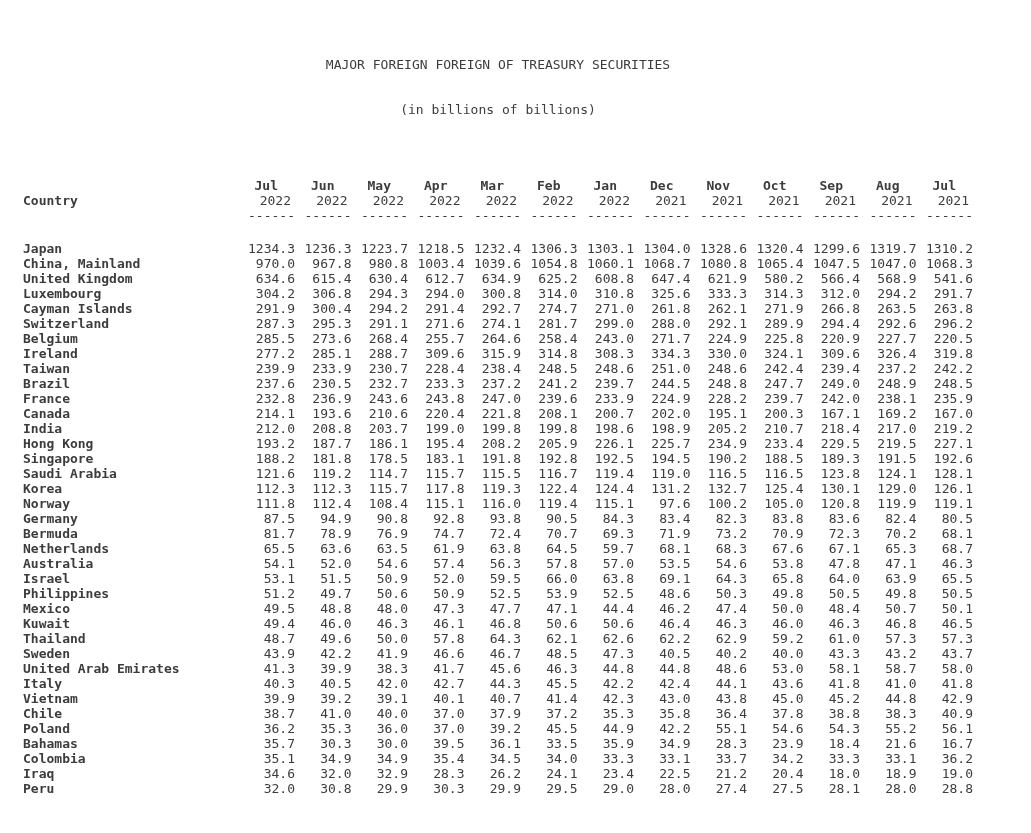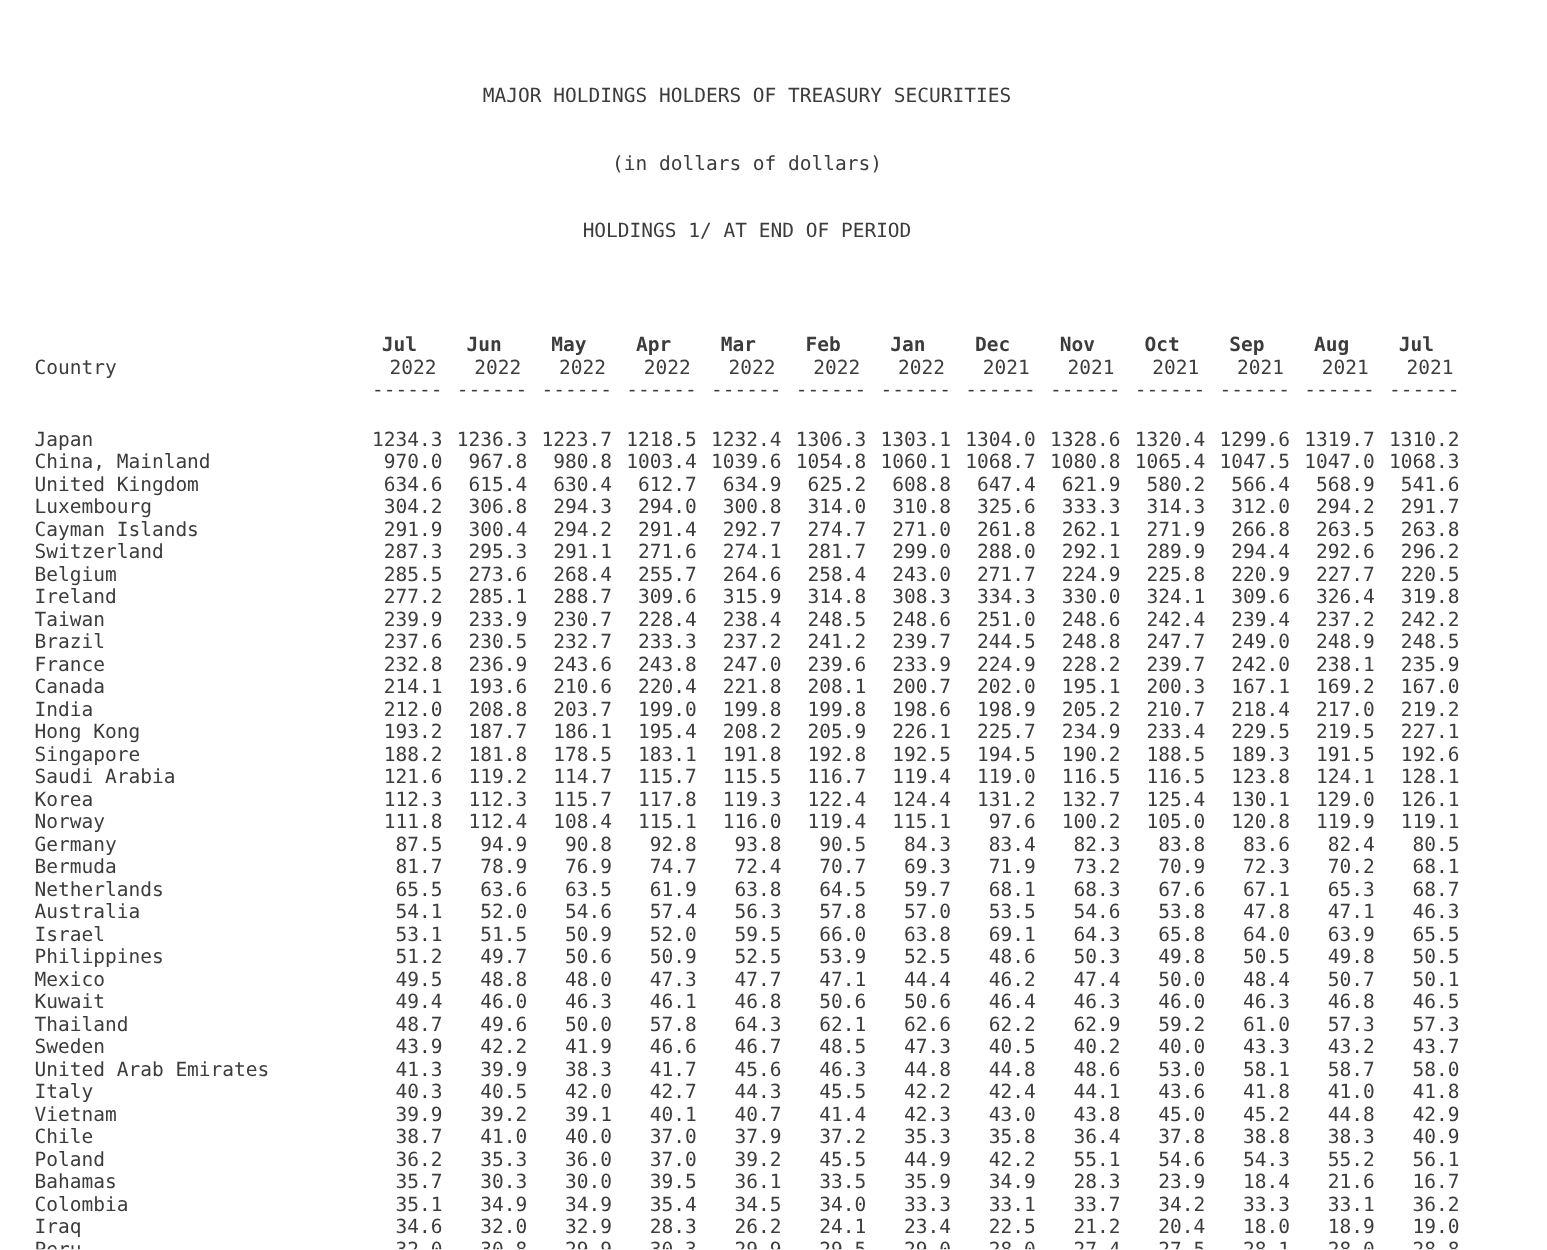--- a/index.html
+++ b/index.html
@@ -35,39 +35,39 @@
     display:flex;
     height:15px;
     line-height:15px;
     white-space:pre;
   }
   .c-name{
     width:215.5px;
     flex:0 0 215.5px;
     text-align:left;
     overflow:visible;
+    font-weight:bold;
   }
   .c-val{
     width:56.5px;
     flex:0 0 56.5px;
     text-align:right;
   }
   .c-val.month{padding-right:17px;font-weight:bold;}
   .c-val.year{padding-right:4px;}
 </style>
 </head>
 <body>
 
 <div class="page">
   <div class="content">
 
     <div class="title-block">
-      <div class="title-line">MAJOR HOLDINGS HOLDERS OF TREASURY SECURITIES</div>
-      <div class="title-line">(in dollars of dollars)</div>
-      <div class="title-line">HOLDINGS 1/ AT END OF PERIOD</div>
+      <div class="title-line">MAJOR FOREIGN FOREIGN OF TREASURY SECURITIES</div>
+      <div class="title-line">(in billions of billions)</div>
     </div>
 
     <div class="spacer-2"></div>
 
     <div class="row" id="months-row">
       <div class="c-name"></div>
     <div class="c-val month">Jul</div><div class="c-val month">Jun</div><div class="c-val month">May</div><div class="c-val month">Apr</div><div class="c-val month">Mar</div><div class="c-val month">Feb</div><div class="c-val month">Jan</div><div class="c-val month">Dec</div><div class="c-val month">Nov</div><div class="c-val month">Oct</div><div class="c-val month">Sep</div><div class="c-val month">Aug</div><div class="c-val month">Jul</div></div>
     <div class="row" id="years-row">
       <div class="c-name">Country</div>
     <div class="c-val year">2022</div><div class="c-val year">2022</div><div class="c-val year">2022</div><div class="c-val year">2022</div><div class="c-val year">2022</div><div class="c-val year">2022</div><div class="c-val year">2022</div><div class="c-val year">2021</div><div class="c-val year">2021</div><div class="c-val year">2021</div><div class="c-val year">2021</div><div class="c-val year">2021</div><div class="c-val year">2021</div></div>

